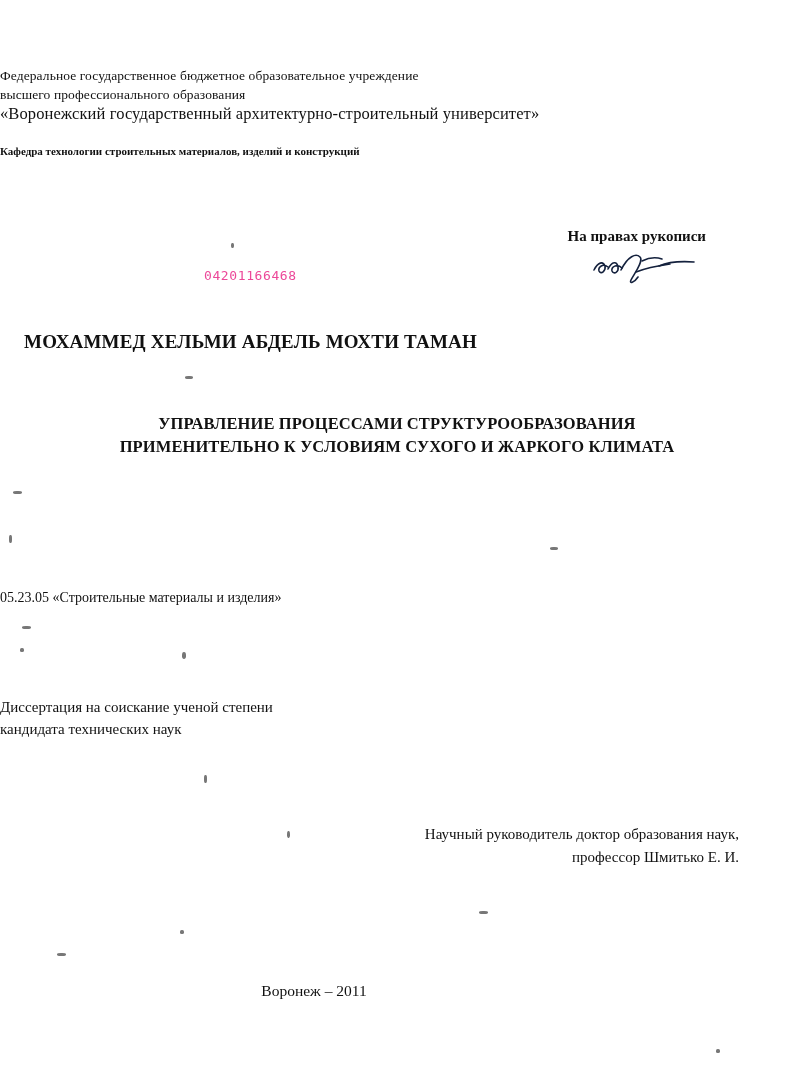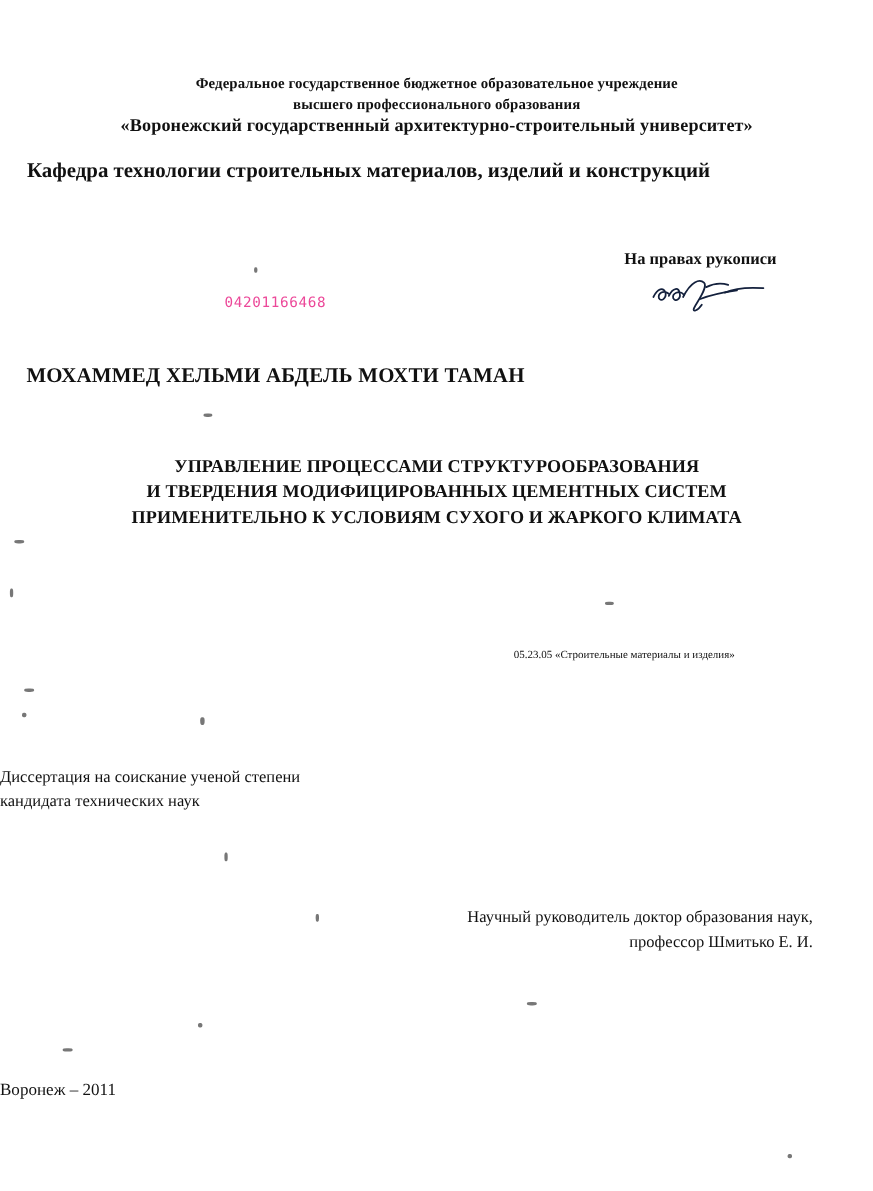--- a/index.html
+++ b/index.html
@@ -29,37 +29,35 @@
     border-radius: 40%;
     opacity: .75;
   }
 
   
   .org {
     position: absolute;
     top: 66px;
     left: 0;
     width: 794px;
-    text-align: center;
     font-size: 13.5px;
     line-height: 19px;
-    font-weight: bold;
+    font-weight: normal;
     letter-spacing: .1px;
   }
   .org .line3 {
     font-size: 16.5px;
     letter-spacing: .1px;
   }
   .dept {
     position: absolute;
     top: 145px;
     left: 0;
     width: 670px;
-    text-align: center;
-    font-size: 19px;
+    font-size: 11px;
     font-weight: bold;
   }
 
   
   .rights {
     position: absolute;
     top: 228px;
     right: 88px;
     font-size: 15px;
     font-weight: bold;
@@ -108,22 +106,22 @@
     line-height: 23px;
     letter-spacing: .1px;
   }
 
   
   .speciality {
     position: absolute;
     top: 590px;
     left: 0;
     width: 668px;
-    text-align: right;
-    font-size: 10px;
+    text-align: left;
+    font-size: 14px;
   }
 
   
   .degree {
     position: absolute;
     top: 696px;
     left: 0;
     width: 794px;
     text-align: left;
     font-size: 15px;
@@ -139,20 +137,21 @@
     font-size: 15px;
     line-height: 23px;
   }
 
   
   .footer {
     position: absolute;
     top: 982px;
     left: 0;
     width: 628px;
+    text-align: center;
     font-size: 15.5px;
   }
 </style>
 </head>
 <body>
 
 <div class="page">
 
   <div class="speck" style="left:231px;top:243px;width:3px;height:5px;"></div>
   <div class="speck" style="left:185px;top:376px;width:8px;height:3px;"></div>
@@ -188,21 +187,20 @@
       <path d="M69 16 C78 12, 90 11, 104 12"></path>
     </g>
   </svg>
 
   <div class="catnum">04201166468</div>
 
   <div class="author">МОХАММЕД ХЕЛЬМИ АБДЕЛЬ МОХТИ ТАМАН</div>
 
   <div class="title">
     <div>УПРАВЛЕНИЕ ПРОЦЕССАМИ СТРУКТУРООБРАЗОВАНИЯ</div>
-    <div>И ТВЕРДЕНИЯ МОДИФИЦИРОВАННЫХ ЦЕМЕНТНЫХ СИСТЕМ</div>
     <div>ПРИМЕНИТЕЛЬНО К УСЛОВИЯМ СУХОГО И ЖАРКОГО КЛИМАТА</div>
   </div>
 
   <div class="speciality">05.23.05  «Строительные материалы и изделия»</div>
 
   <div class="degree">
     <div>Диссертация на соискание ученой степени</div>
     <div>кандидата технических наук</div>
   </div>
 

